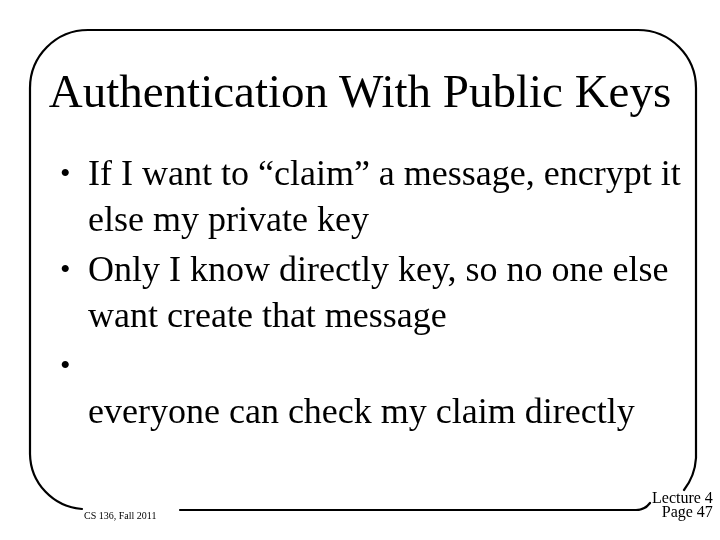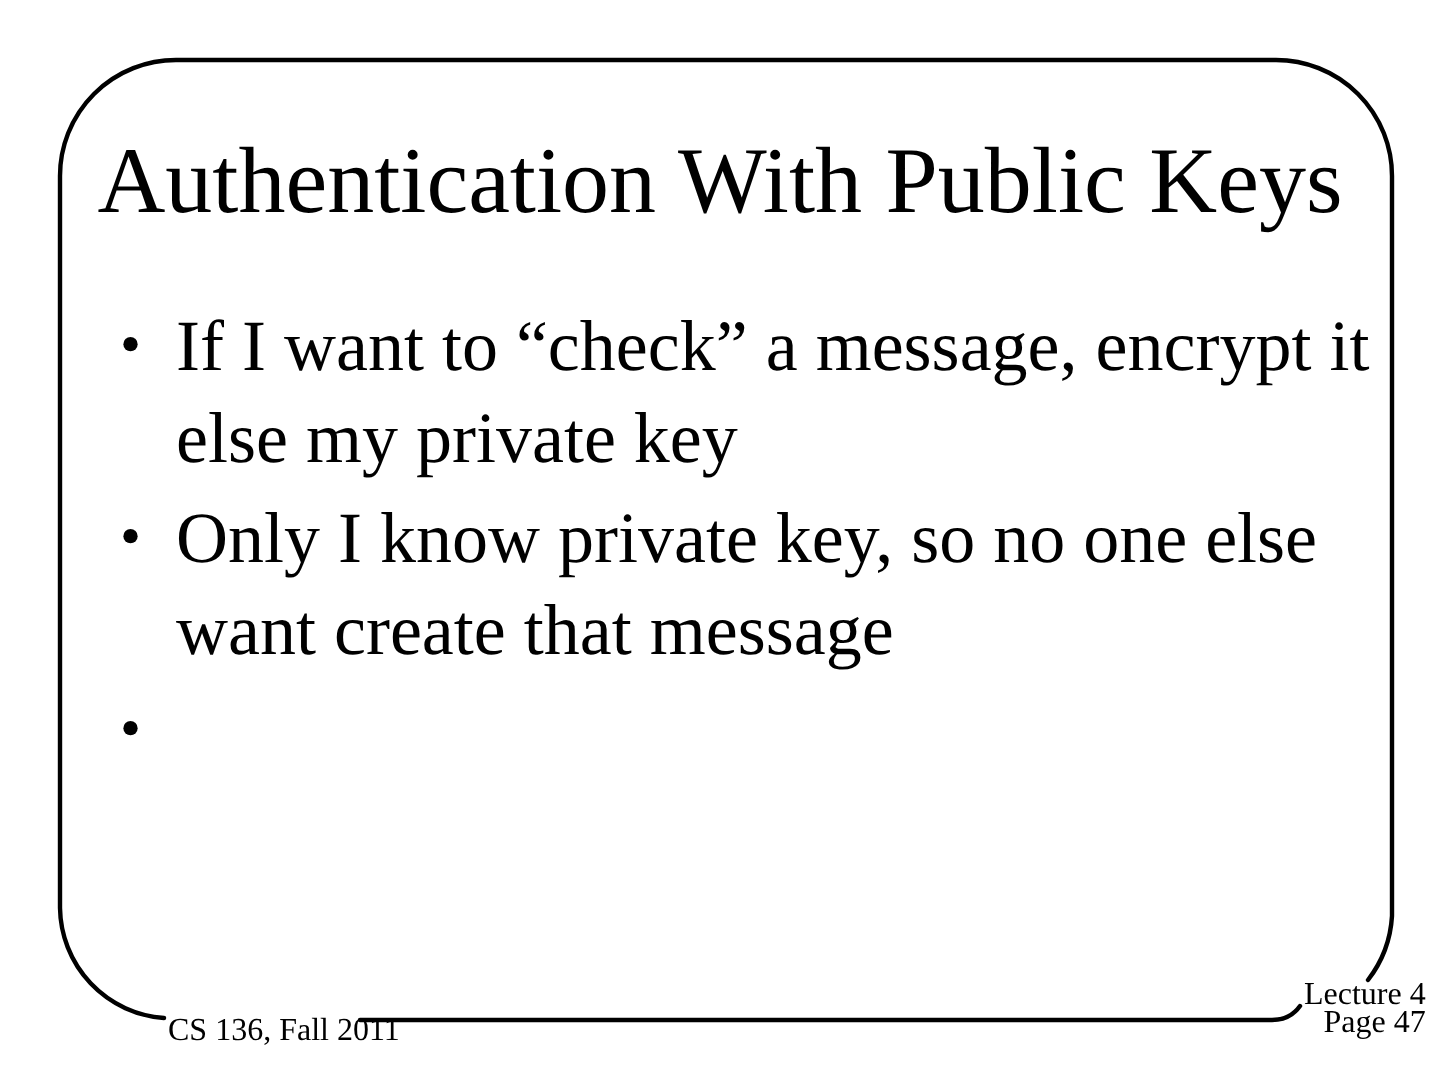--- a/index.html
+++ b/index.html
@@ -57,21 +57,21 @@
     position: absolute;
     left: 0;
     top: 0;
     font-size: 30px;
     line-height: 46px;
   }
   .footer-left {
     position: absolute;
     left: 84px;
     top: 509px;
-    font-size: 16px;
+    font-size: 10px;
     line-height: 14px;
     white-space: nowrap;
   }
   .footer-right {
     position: absolute;
     left: 652px;
     top: 491px;
     font-size: 16px;
     line-height: 14px;
     text-align: right;
@@ -95,32 +95,32 @@
              A 58 58 0 0 1 684 490" fill="none" stroke="#000000" stroke-width="2.2" stroke-linecap="round"></path>
 
     <path d="M 180 510 L 636 510 Q 645 510 650 503" fill="none" stroke="#000000" stroke-width="2.2" stroke-linecap="round"></path>
   </svg>
 
   <h1 class="title">Authentication With Public Keys</h1>
 
   <ul class="bullets">
     <li>
       <span class="bullet-dot">•</span>
-      <span><span>If I want to “check” a message, encrypt it</span><br>
+      <span><span>If I want to “claim” a message, encrypt it</span><br>
       <span>else my private key</span></span>
     </li>
     <li>
       <span class="bullet-dot">•</span>
-      <span><span>Only I know private key, so no one else</span><br>
+      <span><span>Only I know directly key, so no one else</span><br>
       <span>want create that message</span></span>
     </li>
     <li>
       <span class="bullet-dot">•</span>
       <span><br>
-      </span>
+      <span>everyone can check my claim directly</span></span>
     </li>
   </ul>
 
   <div class="footer-left">CS 136, Fall 2011</div>
 
   <div class="footer-right">
     <div>Lecture 4</div>
     <div>Page 47</div>
   </div>
 

